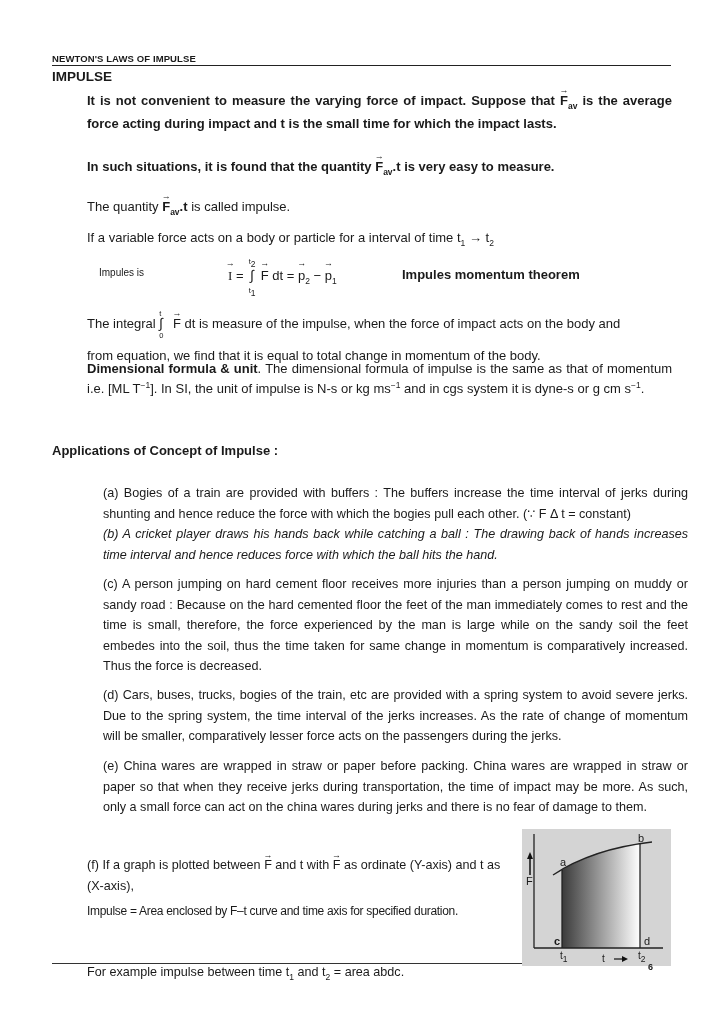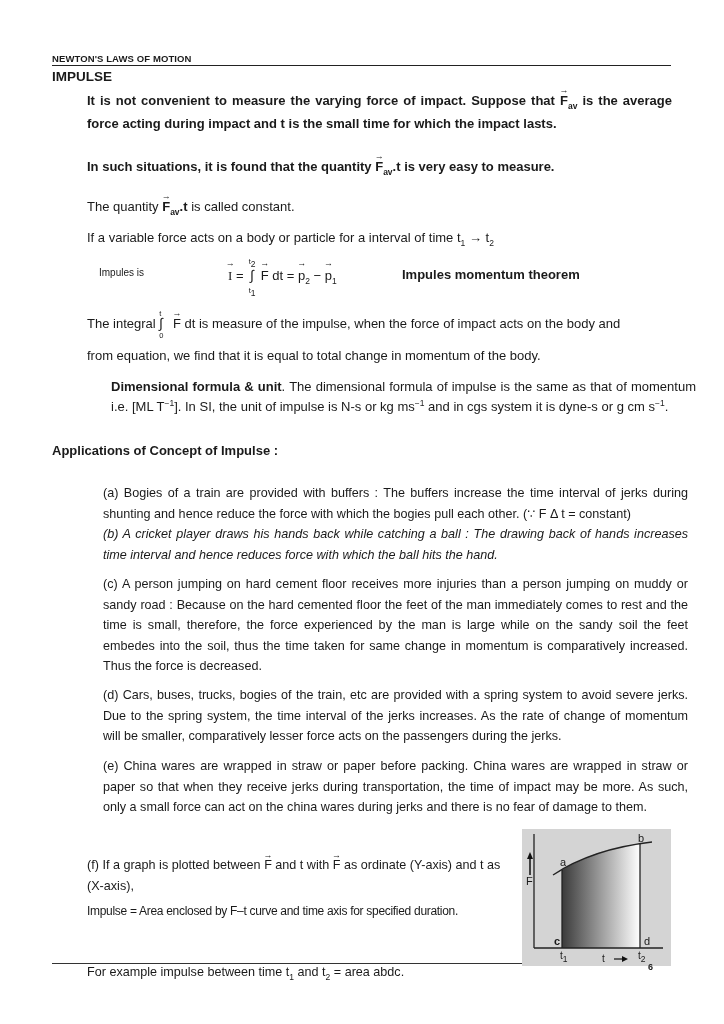--- a/index.html
+++ b/index.html
@@ -20,58 +20,58 @@
   .int .lo { position: absolute; bottom: -12px; left: 0; width: 10px; font-size: 7.5px; }
   .apps-title { left: 52px; top: 443px; font-size: 13px; font-weight: bold; }
   .item { left: 87px; width: 585px; font-size: 12.6px; line-height: 20.5px; text-align: justify; text-align-last: left; margin-left: 16px; }
   .footer-rule { left: 52px; top: 963px; width: 470px; border-top: 1.5px solid #333; }
   .graph-box { left: 522px; top: 829px; width: 149px; height: 137px; background: #d4d4d4; }
   .page-num { left: 648px; top: 962px; font-size: 9px; font-weight: bold; }
 </style>
 </head>
 <body>
 
-<div class="abs header-title">NEWTON'S LAWS OF MOTION</div>
+<div class="abs header-title">NEWTON'S LAWS OF IMPULSE</div>
 <div class="abs header-rule"></div>
 <div class="abs section-title">IMPULSE</div>
 
 <div class="abs para bold" style="top:89px; line-height:23px;">
   <span>It is not convenient to measure the varying force of impact. Suppose that</span>
   <span class="vec"><span>F</span></span><sub>av</sub>
   <span>is the average force acting during impact and t is the small time for which the impact lasts.</span>
 </div>
 <div class="abs para bold" style="top:156px;">
   <span>In such situations, it is found that the quantity</span>
   <span class="vec"><span>F</span></span><sub>av</sub><span>.t is very easy to measure.</span>
 </div>
 
 <div class="abs para" style="top:196px;">
   <span>The quantity</span>
-  <span class="vec bold"><span>F</span></span><sub class="bold">av</sub><span class="bold">.t</span><span> is called constant.</span>
+  <span class="vec bold"><span>F</span></span><sub class="bold">av</sub><span class="bold">.t</span><span> is called impulse.</span>
 </div>
 
 <div class="abs para" style="top:227px;">
   <span>If a variable force acts on a body or particle for a interval of time t</span><sub>1</sub><span> → t</span><sub>2</sub>
 </div>
 
 <div class="abs" style="left:87px; top:267px; font-size:10px;margin-left:12px;">Impules is</div>
 <div class="abs" style="left:228px; top:267px; font-size:13px; white-space:nowrap;">
   <span class="vec"><span style="font-family:'Liberation Serif',serif;">I</span></span><span> = </span><span class="int"><span class="up">t<sub>2</sub></span><span>∫</span><span class="lo">t<sub>1</sub></span></span>
   <span class="vec"><span>F</span></span><span> dt = </span><span class="vec"><span>p</span></span><sub>2</sub><span> − </span><span class="vec"><span>p</span></span><sub>1</sub>
 </div>
 <div class="abs bold" style="left:402px; top:267px; font-size:13px;">Impules momentum theorem</div>
 
 <div class="abs para" style="top:313px;">
   <span>The integral</span>
   <span class="int"><span class="up">t</span><span>∫</span><span class="lo">0</span></span>
   <span class="vec"><span>F</span></span><span> dt  is measure of the impulse, when the force of impact acts on the body and</span>
 </div>
 <div class="abs para" style="top:345px;">from equation, we find that it is equal to total change in momentum of the body.</div>
 
-<div class="abs para" style="top:377px; line-height:20px;margin-left:24px;">
+<div class="abs para" style="top:359px; line-height:20px;">
   <span class="bold">Dimensional formula &amp; unit</span><span>. The dimensional formula of impulse is the same as that of momentum i.e. [ML T</span><sup>−1</sup><span>]. In SI, the unit of impulse is N-s or kg ms</span><sup>−1</sup><span> and in cgs system it is dyne-s or g cm s</span><sup>−1</sup><span>.</span>
 </div>
 
 <div class="abs apps-title">Applications of Concept of Impulse :</div>
 <div class="abs item" style="top:483px;">(a) Bogies of a train are provided with buffers : The buffers increase the time interval of jerks during shunting and hence reduce the force with which the bogies pull each other. (∵ F Δ t = constant)</div>
 <div class="abs item" style="top:524px;font-style:italic;">(b) A cricket player draws his hands back while catching a ball : The drawing back of hands increases time interval and hence reduces force with which the ball hits the hand.</div>
 <div class="abs item" style="top:574px;">(c) A person jumping on hard cement floor receives more injuries than a person jumping on muddy or sandy road : Because on the hard cemented floor the feet of the man immediately comes to rest and the time is small, therefore, the force experienced by the man is large while on the sandy soil the feet embedes into the soil, thus the time taken for same change in momentum is comparatively increased. Thus the force is decreased.</div>
 <div class="abs item" style="top:685px;">(d) Cars, buses, trucks, bogies of the train, etc are provided with a spring system to avoid severe jerks. Due to the spring system, the time interval of the jerks increases. As the rate of change of momentum will be smaller, comparatively lesser force acts on the passengers during the jerks.</div>
 <div class="abs item" style="top:756px;">(e) China wares are wrapped in straw or paper before packing. China wares are wrapped in straw or paper so that when they receive jerks during transportation, the time of impact may be more. As such, only a small force can act on the china wares during jerks and there is no fear of damage to them.</div>
 

